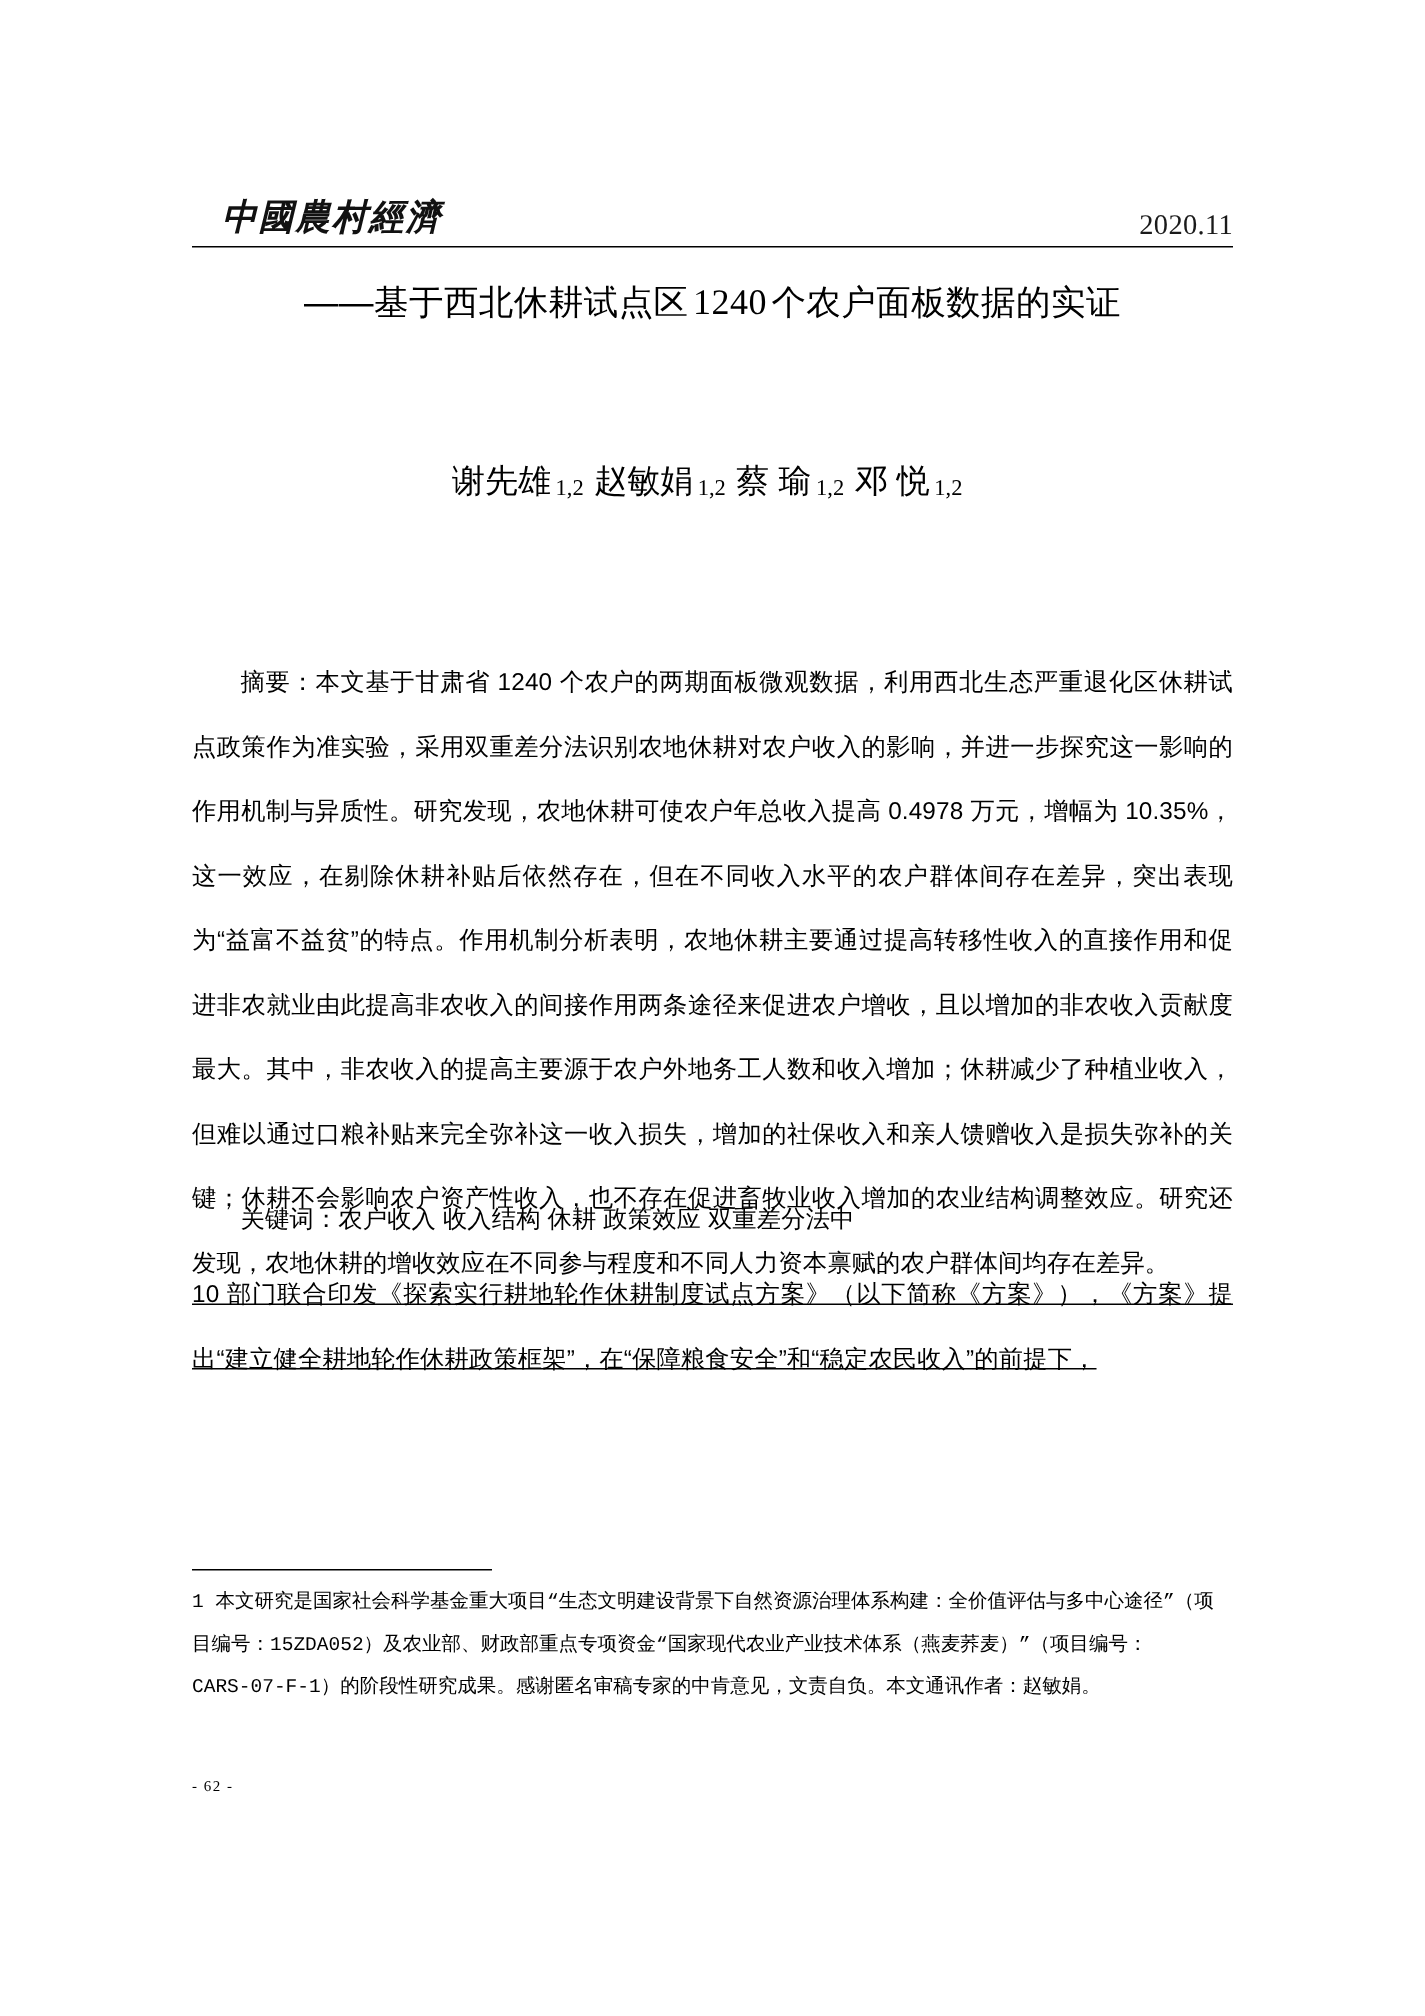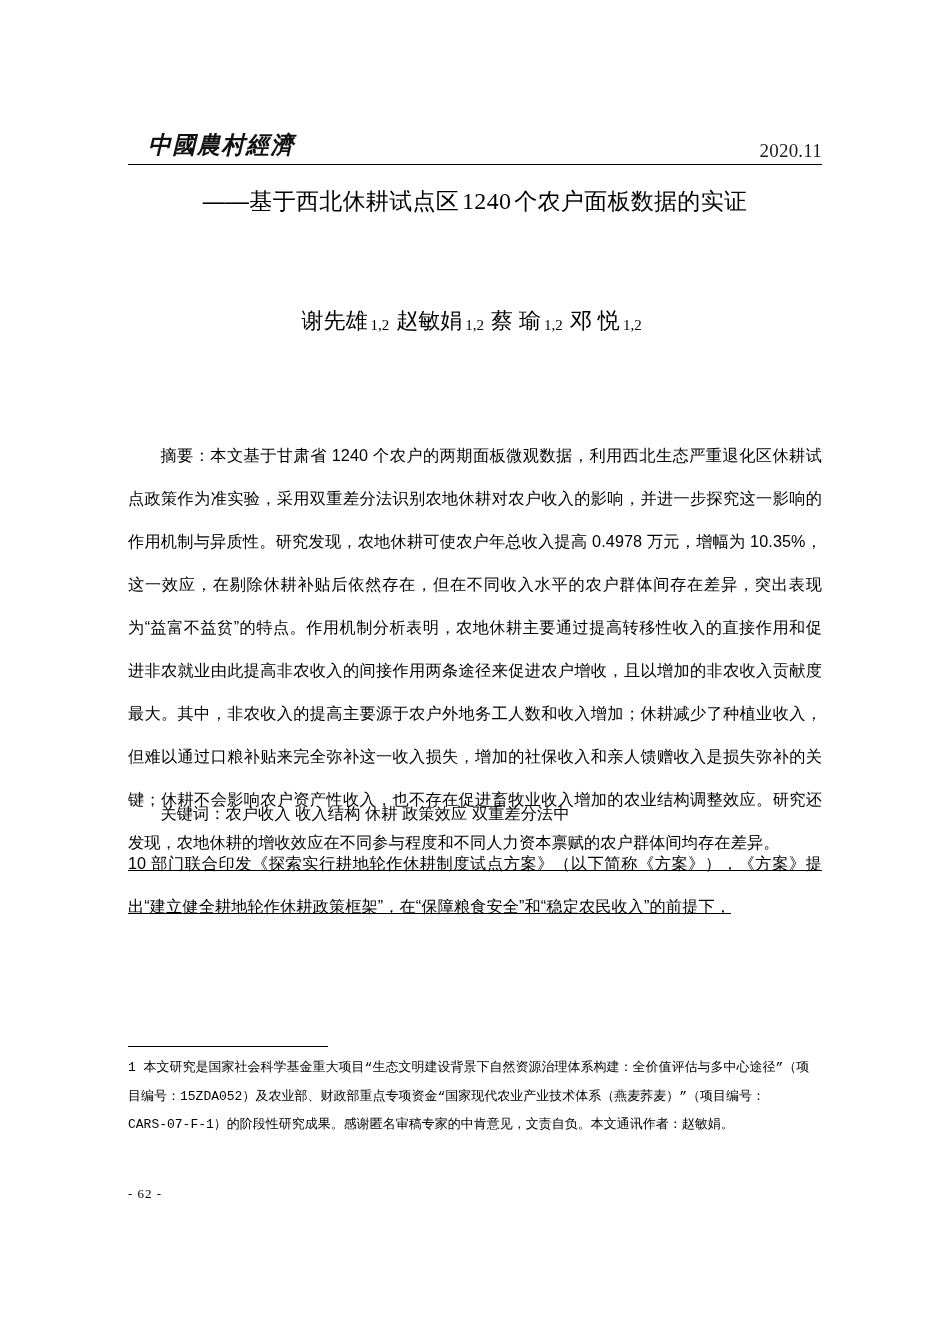--- a/index.html
+++ b/index.html
@@ -166,21 +166,21 @@
     text-justify: inter-ideograph;
   }
   .footnote p { margin: 0; text-indent: 0; }
 
   
   .folio {
     position: absolute;
     left: 128px;
     top: 1186px;
     font-family: "Liberation Serif", "DejaVu Serif", serif;
-    font-size: 13px;
+    font-size: 10px;
     letter-spacing: 1px;
   }
 </style>
 </head>
 <body>
 
 <div id="page">
 
   <div class="running-head">
     <div class="masthead">中國農村經濟</div>

